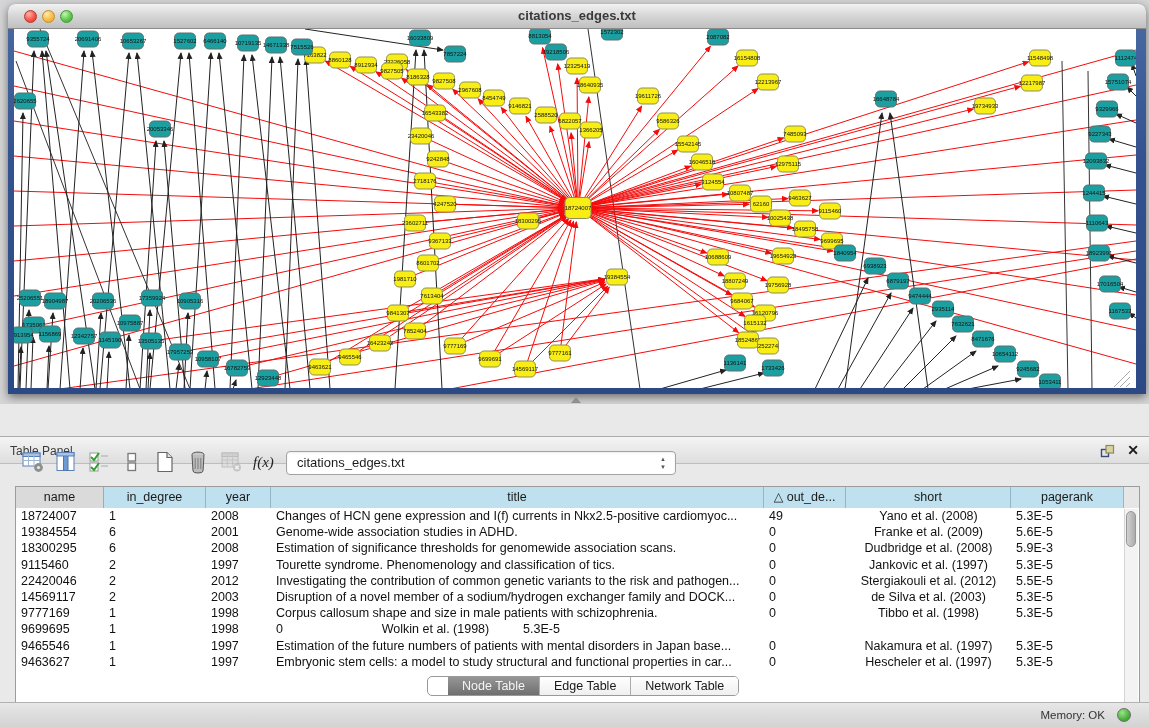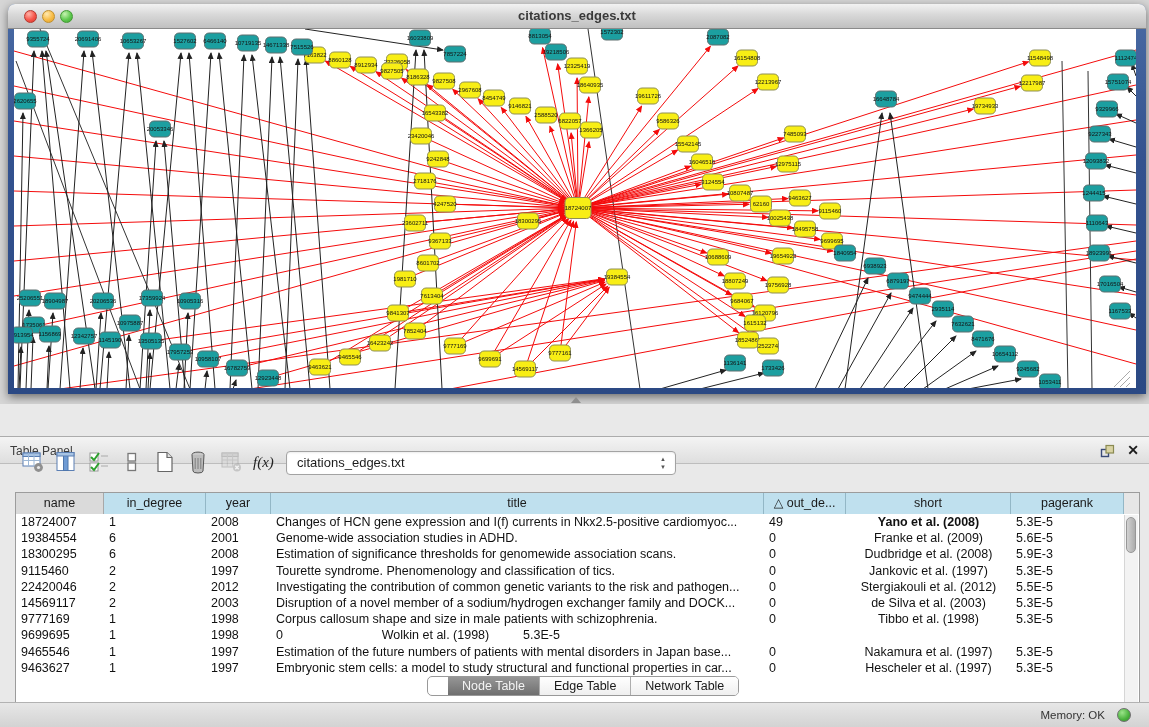--- a/index.html
+++ b/index.html
@@ -42,21 +42,21 @@
   .tbtn { width:26px; height:28px; margin-right:7px; display:flex; align-items:center; justify-content:center; }
   .tbtn.dis { opacity:.45; }
   .fx { font-family:"Liberation Serif", serif; font-style:italic; font-size:15px; color:#222;
     margin-right:24px; margin-left:2px; }
   .dropdown { position:absolute; left:286px; top:47px; width:390px; height:24px; background:#FFFFFF;
     border:1px solid #A3A3A3; border-radius:4px; font-size:13px; color:#1C1C1C;
     line-height:22px; padding-left:10px; box-shadow:inset 0 1px 2px rgba(0,0,0,.08); }
   .spinner { position:absolute; right:9px; top:3px; font-size:6px; color:#555; line-height:8px; text-align:center; }
 
   
-  .tbl { position:absolute; left:15px; top:88px; width:1125px; height:230px; background:#FFFFFF;
+  .tbl { position:absolute; left:15px; top:82px; width:1125px; height:230px; background:#FFFFFF;
     border:1px solid #9C9C9C; overflow:hidden; font-size:12.5px; }
   .thead { display:flex; height:21px; border-bottom:1px solid #7F9DAB; }
   .th { background:#BFE0EE; border-right:1px solid #93B7C6; text-align:center;
     font-size:12.5px; color:#1A1A1A; line-height:20px; height:21px;
     overflow:hidden; white-space:nowrap; }
   .th.gray { background:#DADADA; border-right:1px solid #A8A8A8; }
   .th.corner { background:#E6E6E6; border-right:none; }
   .tr { display:flex; height:16.2px; }
   .td { line-height:16px; color:#111; padding-left:5px; overflow:hidden;
     white-space:nowrap; }
@@ -837,21 +837,21 @@
           <div class="th" style="width: 113px;">pagerank</div>
           <div class="th corner" style="width: 15px;"></div>
         </div>
       <div id="tbody">
           <div class="tr">
             <div class="td" style="width: 88px;">18724007</div>
             <div class="td" style="width: 102px;">1</div>
             <div class="td" style="width: 65px;">2008</div>
             <div class="td" style="width: 493px;">Changes of HCN gene expression and I(f) currents in Nkx2.5-positive cardiomyoc...</div>
             <div class="td" style="width: 82px;">49</div>
-            <div class="td center" style="width: 165px; font-weight: bold;">Yano et al. (2008)</div>
+            <div class="td center" style="width: 165px;">Yano et al. (2008)</div>
             <div class="td" style="width: 113px;">5.3E-5</div>
           </div>
           <div class="tr">
             <div class="td" style="width: 88px;">19384554</div>
             <div class="td" style="width: 102px;">6</div>
             <div class="td" style="width: 65px;">2001</div>
             <div class="td" style="width: 493px;">Genome-wide association studies in ADHD.</div>
             <div class="td" style="width: 82px;">0</div>
             <div class="td center" style="width: 165px;">Franke et al. (2009)</div>
             <div class="td" style="width: 113px;">5.6E-5</div>

